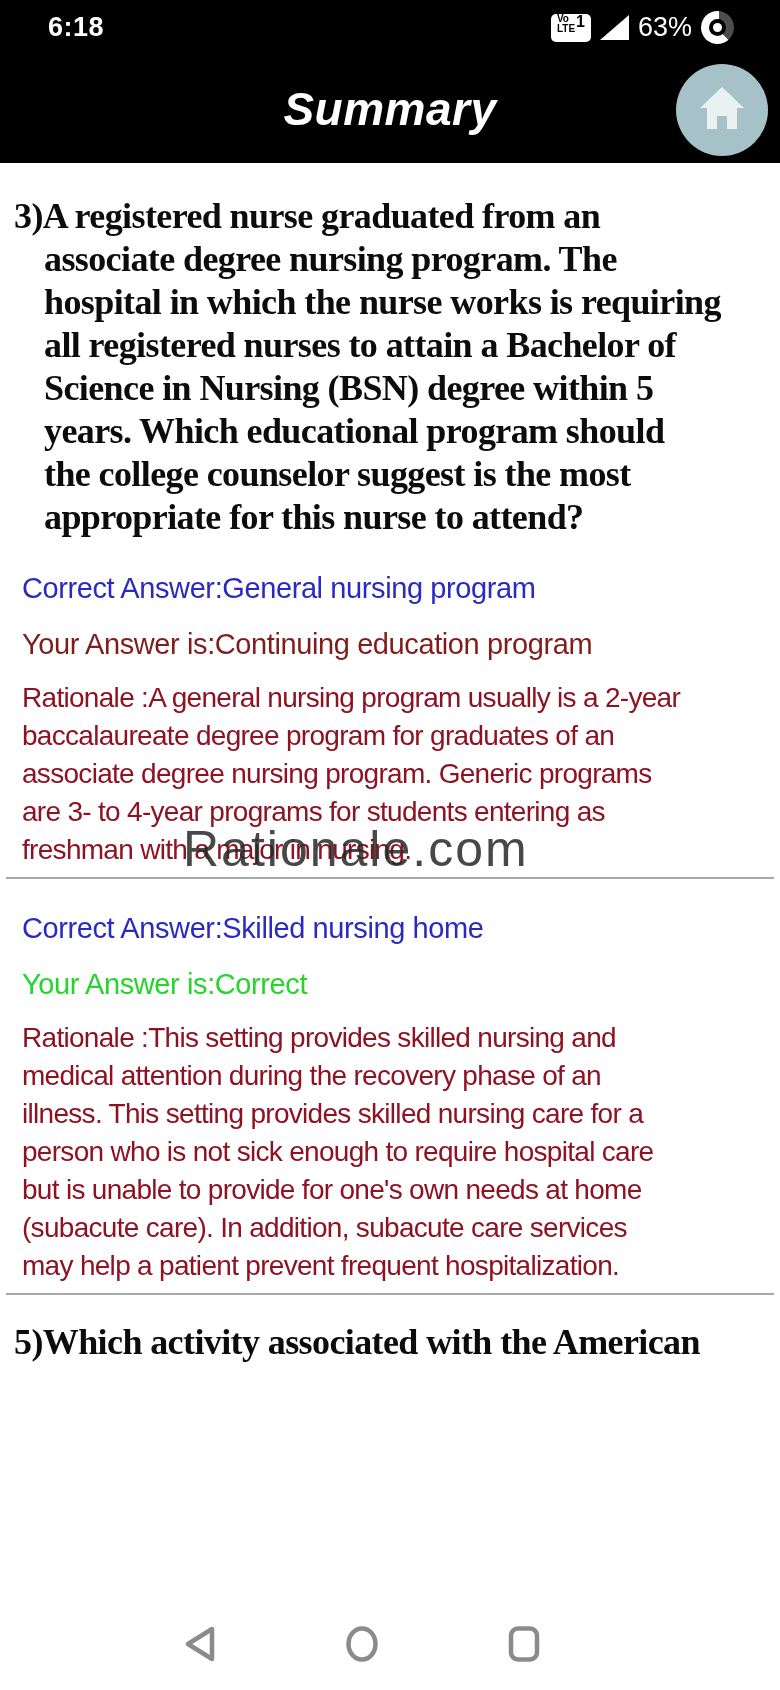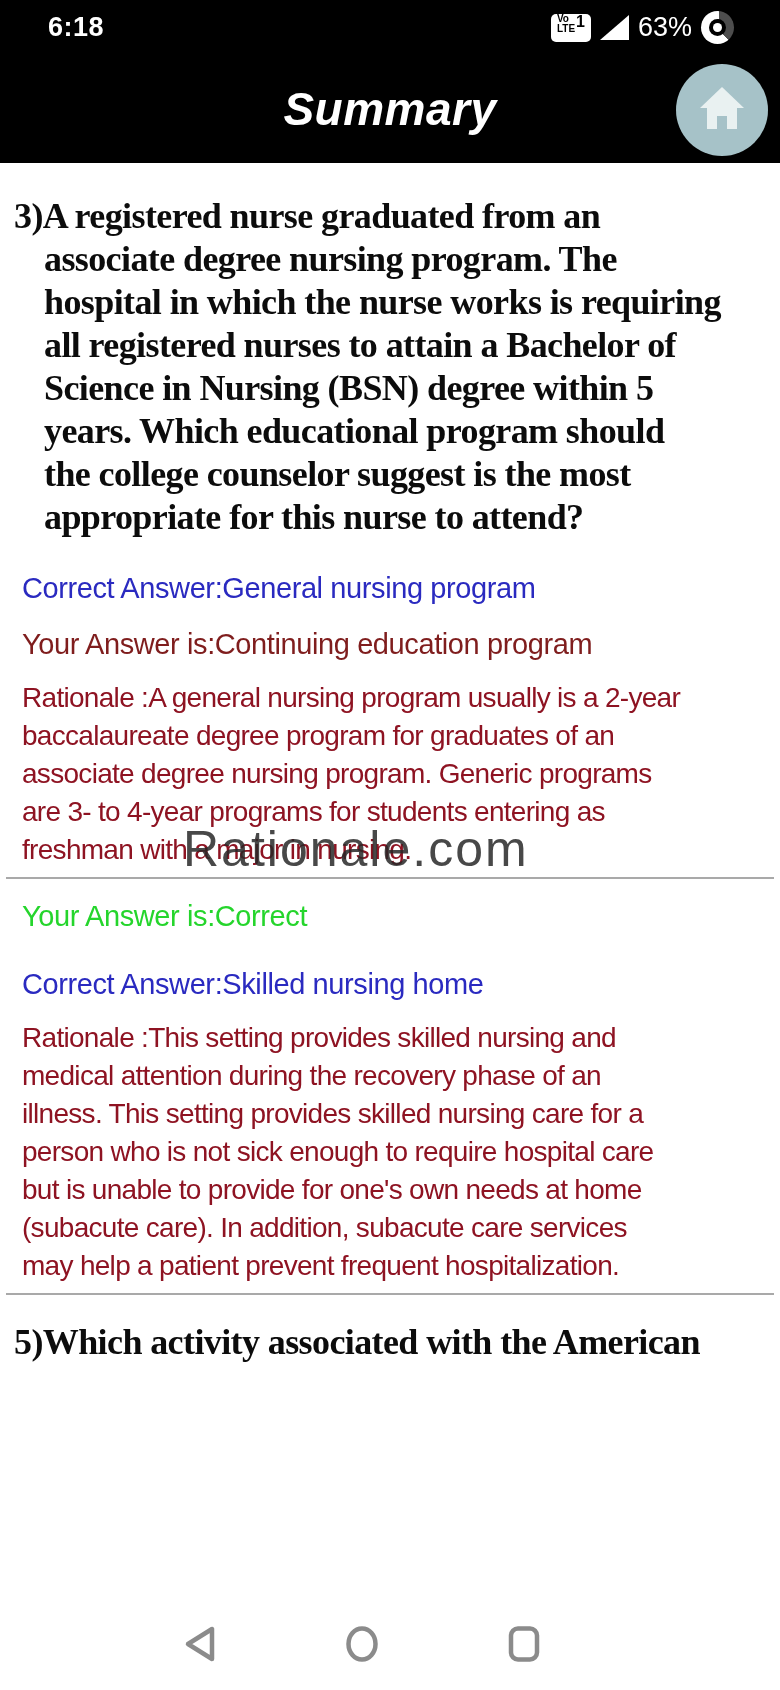--- a/index.html
+++ b/index.html
@@ -117,22 +117,22 @@
     <div class="ansline ans-correct"><span>Correct Answer:</span><span>General nursing program</span></div>
     <div class="ansline ans-your wrong"><span>Your Answer is:</span><span>Continuing education program</span></div>
     <div class="rationale">Rationale :A general nursing program usually is a 2-year
 baccalaureate degree program for graduates of an
 associate degree nursing program. Generic programs
 are 3- to 4-year programs for students entering as
 freshman with a major in nursing.</div>
 
     <hr class="divider">
 
+    <div class="ansline ans-correct"><span>Correct Answer:</span><span>Skilled nursing home</span></div>
     <div class="ansline ans-your right"><span>Your Answer is:</span><span>Correct</span></div>
-    <div class="ansline ans-correct"><span>Correct Answer:</span><span>Skilled nursing home</span></div>
     <div class="rationale">Rationale :This setting provides skilled nursing and
 medical attention during the recovery phase of an
 illness. This setting provides skilled nursing care for a
 person who is not sick enough to require hospital care
 but is unable to provide for one's own needs at home
 (subacute care). In addition, subacute care services
 may help a patient prevent frequent hospitalization.</div>
 
     <hr class="divider">
 

